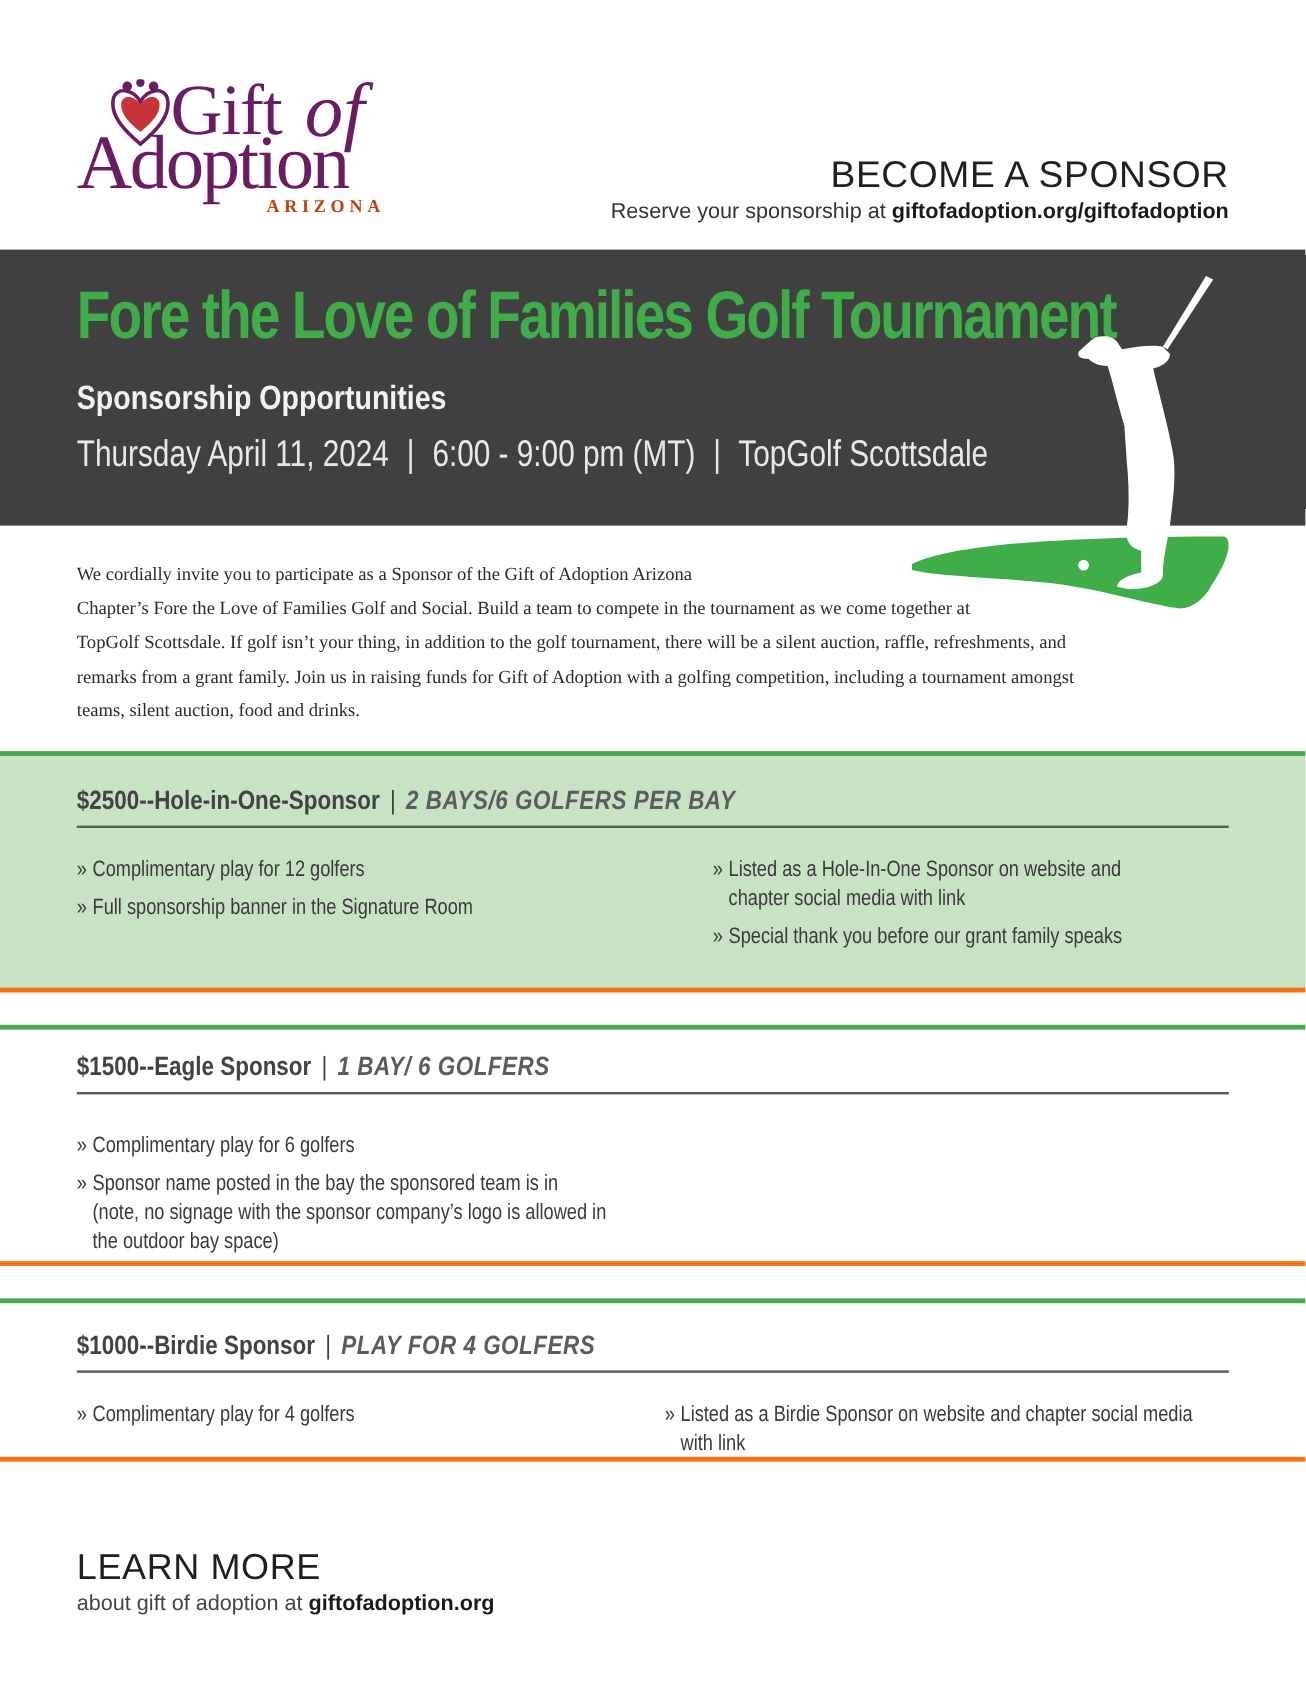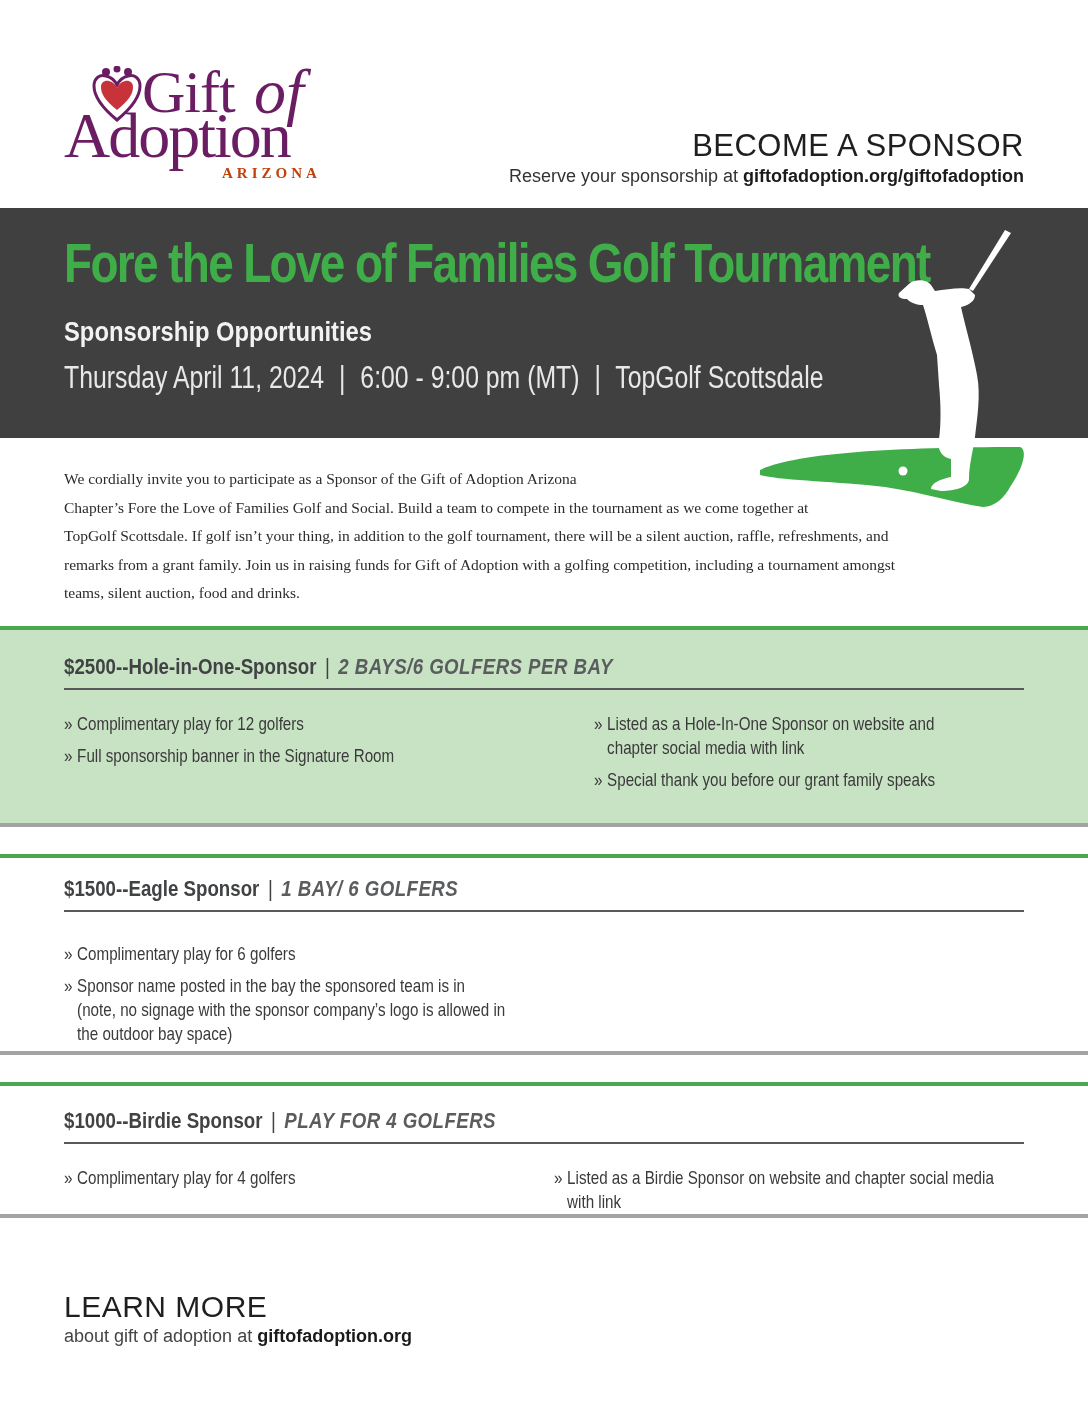--- a/index.html
+++ b/index.html
@@ -25,21 +25,21 @@
   .banner .headline { position: absolute; left: 64px; top: 22px; font-family: "Liberation Sans Narrow", "Liberation Sans", sans-serif; font-weight: bold; font-size: 56px; color: #3fae49; letter-spacing: -2px; transform: scaleX(0.82); transform-origin: left top; white-space: nowrap; }
   .banner .subhead { position: absolute; left: 64px; top: 108px; font-weight: bold; font-size: 28px; color: #f2f2f2; transform: scaleX(0.85); transform-origin: left top; white-space: nowrap; }
   .banner .details { position: absolute; left: 64px; top: 152px; font-size: 31px; color: #e8e8e8; transform: scaleX(0.8); transform-origin: left top; white-space: nowrap; }
 
   .golfer { position: absolute; left: 755px; top: 225px; width: 275px; height: 290px; }
 
   
   .intro { position: absolute; left: 64px; top: 465px; width: 960px; font-family: "Liberation Serif", serif; font-size: 15.5px; line-height: 28.6px; color: #2b2b2b; }
 
   
-  .tier { position: absolute; left: 0; width: 1088px; border-top: 4px solid #4aa84f; border-bottom: 4px solid #a3a3a3; }
+  .tier { position: absolute; left: 0; width: 1088px; border-top: 4px solid #4aa84f; border-bottom: 4px solid #f97316; }
   .tier.green { background: #c8e2c4; }
   .tier .tier-head { position: absolute; left: 64px; width: 960px; border-bottom: 2px solid #58595b; height: 36px; }
   .tier .tier-head .name { font-weight: bold; font-size: 22px; color: #404244; transform: scaleX(0.85); transform-origin: left top; display: inline-block; white-space: nowrap; }
   .tier .tier-head .name .sep { font-weight: normal; padding: 0 10px; }
   .tier .tier-head .name .qual { font-style: italic; font-weight: bold; color: #5a5c5e; letter-spacing: 0.5px; }
   .tier .col { position: absolute; }
   .tier .bullet { font-size: 18.5px; color: #3a3a3a; line-height: 24px; margin-bottom: 8px; padding-left: 16px; text-indent: -16px; transform: scaleX(0.82); transform-origin: left top; }
   .tier .bullet .mark { display: inline-block; width: 16px; text-indent: 0; }
 
   

